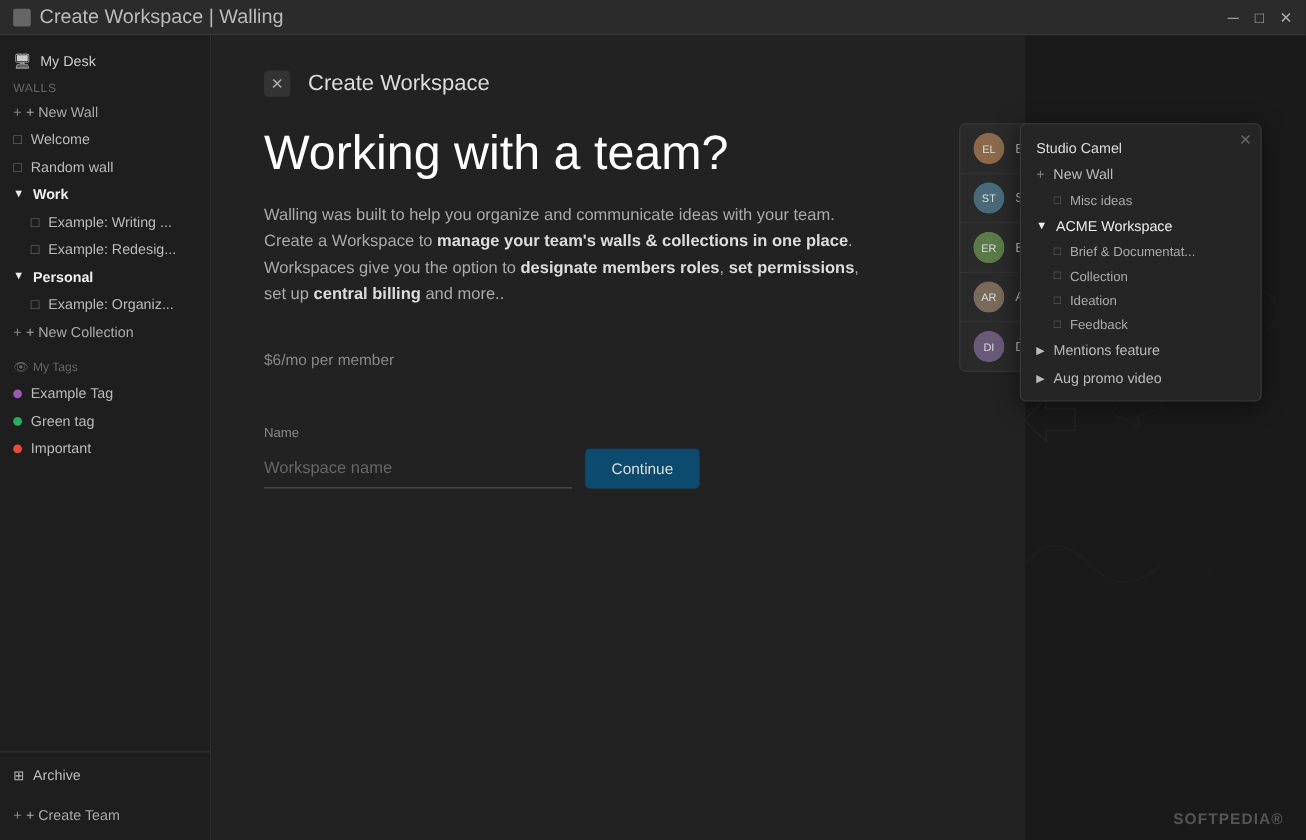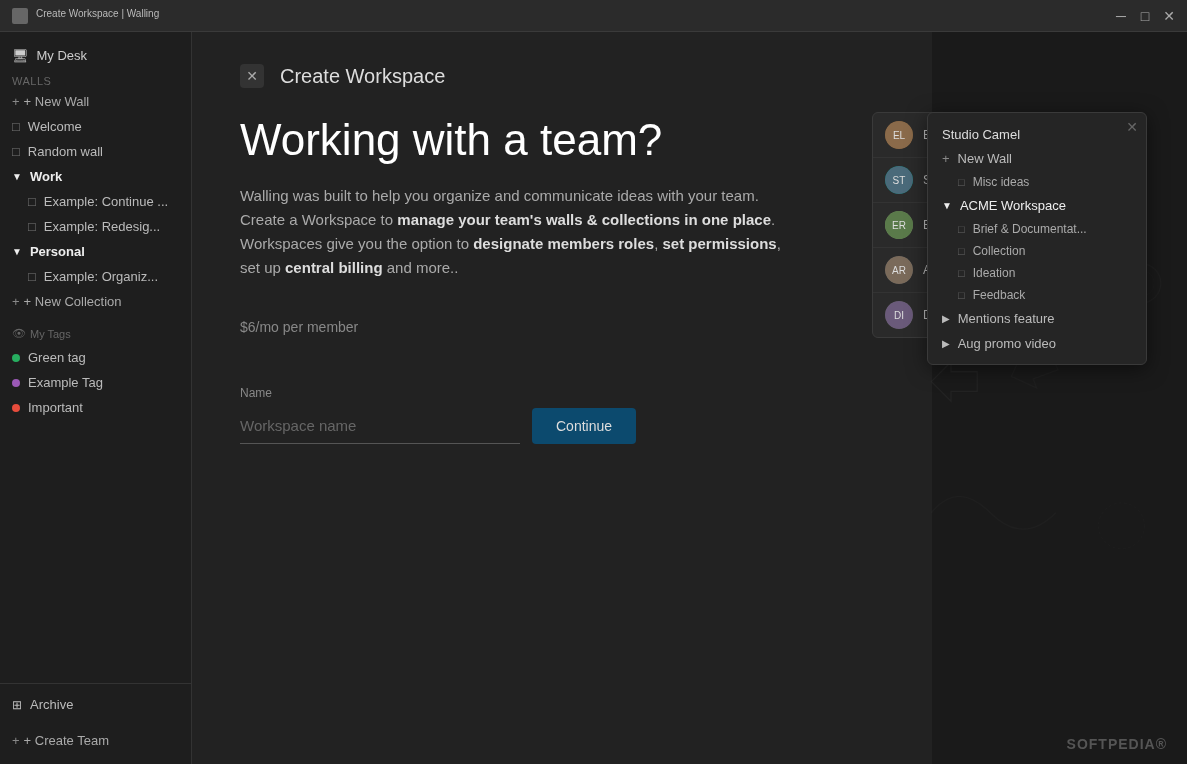--- a/index.html
+++ b/index.html
@@ -20,22 +20,23 @@
       display: flex;
       align-items: center;
       justify-content: space-between;
       padding: 0 12px;
       border-bottom: 1px solid #3a3a3a;
       position: relative;
       z-index: 100;
     }
     .title-bar-left {
       display: flex;
-      gap: 8px;
-      font-size: 10px;
+      align-items: center;
+      gap: 8px;
+      font-size: 18px;
       color: #bbb;
     }
     .title-bar-icon {
       width: 16px;
       height: 16px;
       background: #666;
       border-radius: 2px;
       display: inline-block;
     }
     .title-bar-controls {
@@ -411,21 +412,21 @@
       <span class="icon">□</span>
       <span>Random wall</span>
     </div>
 
     <div class="sidebar-item bold">
       <span style="font-size:10px;">▼</span>
       <span>Work</span>
     </div>
     <div class="sidebar-item sub">
       <span class="icon">□</span>
-      <span>Example: Continue ...</span>
+      <span>Example: Writing ...</span>
     </div>
     <div class="sidebar-item sub">
       <span class="icon">□</span>
       <span>Example: Redesig...</span>
     </div>
 
     <div class="sidebar-item bold">
       <span style="font-size:10px;">▼</span>
       <span>Personal</span>
     </div>
@@ -439,26 +440,26 @@
       <span style="margin-left:-4px;">+ New Collection</span>
     </div>
 
     <div style="height:8px;"></div>
     <div class="sidebar-item" style="color:#666; font-size:11px; gap:4px;">
       <span>👁</span>
       <span>My Tags</span>
     </div>
 
     <div class="sidebar-item">
+      <span class="tag-dot" style="background:#9b59b6;"></span>
+      <span>Example Tag</span>
+    </div>
+    <div class="sidebar-item">
       <span class="tag-dot" style="background:#27ae60;"></span>
       <span>Green tag</span>
-    </div>
-    <div class="sidebar-item">
-      <span class="tag-dot" style="background:#9b59b6;"></span>
-      <span>Example Tag</span>
     </div>
     <div class="sidebar-item">
       <span class="tag-dot" style="background:#e74c3c;"></span>
       <span>Important</span>
     </div>
 
     <div class="sidebar-bottom">
       <div class="sidebar-item">
         <span style="font-size:12px;">⊞</span>
         <span>Archive</span>

